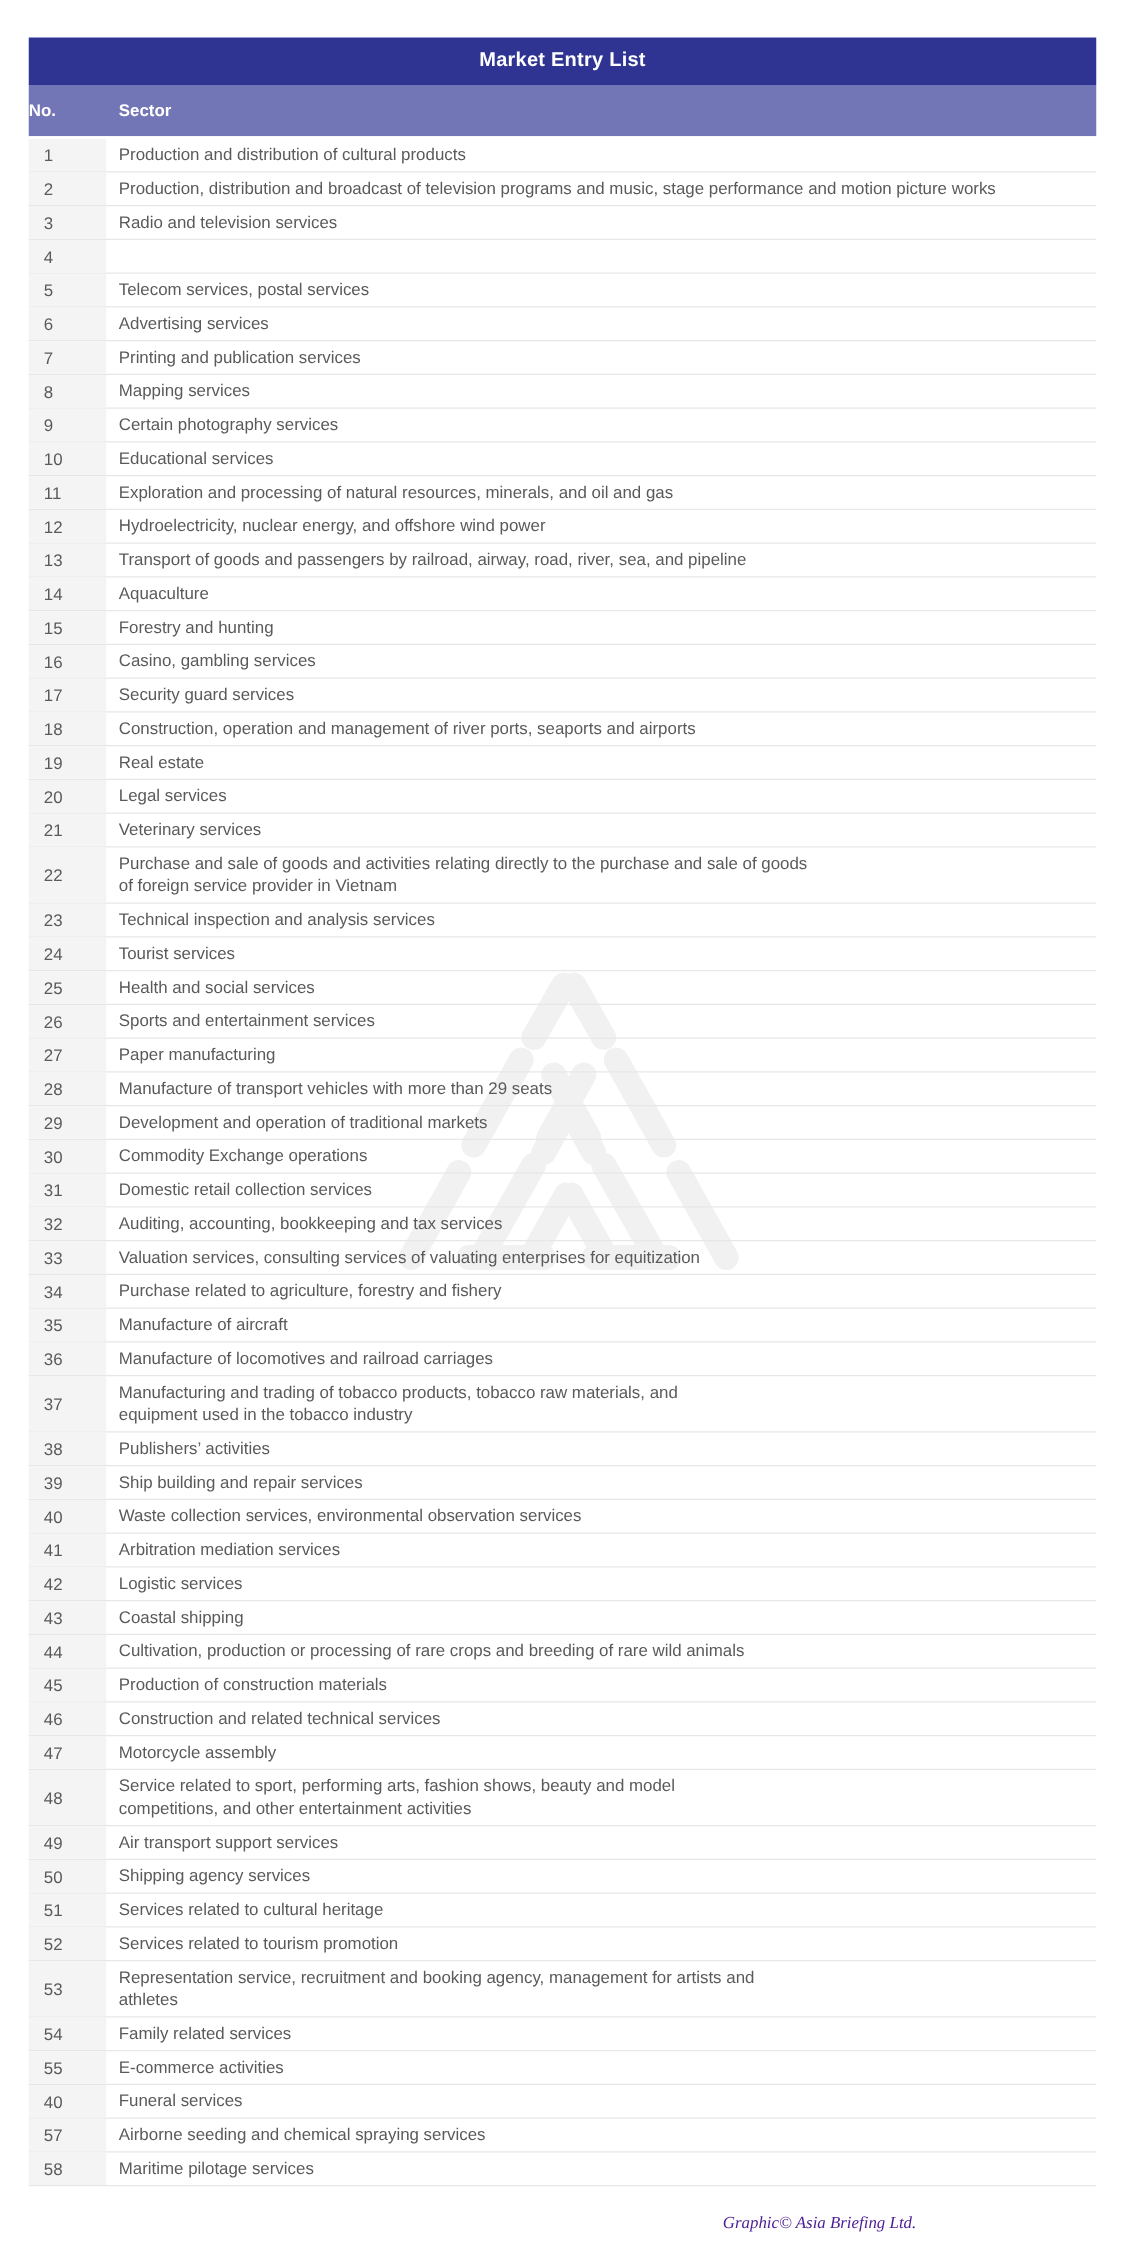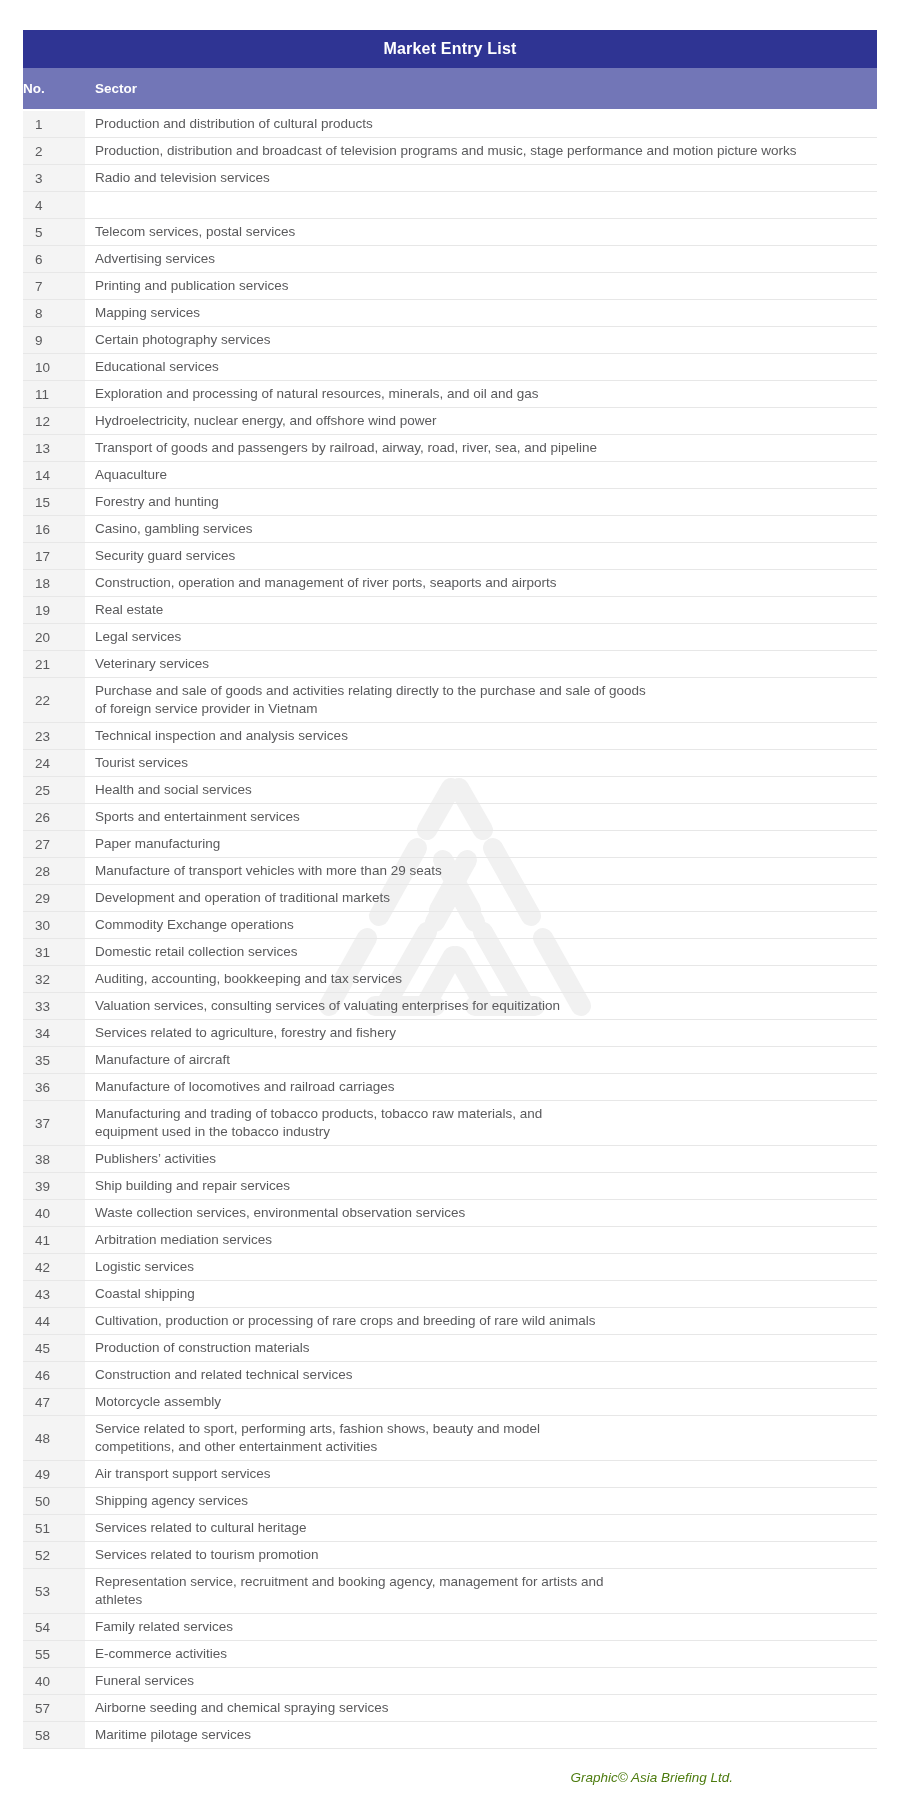--- a/index.html
+++ b/index.html
@@ -80,22 +80,23 @@
     stroke-width: 20;
     stroke-linecap: round;
     fill: none;
   }
 
   .credit {
     position: absolute;
     right: 23px; top: 1770px;
     font-style: italic;
     font-size: 13.5px;
-    color: #4d7c0f;
+    color: #4c1d95;
     z-index: 1;
+    font-family: Liberation Serif, serif;
   }
 </style>
 </head>
 <body>
 
 <div class="page">
 
   <svg class="watermark" viewBox="0 0 280 260" xmlns="http://www.w3.org/2000/svg" aria-hidden="true">
     <path d="M14 246 L52 178"></path>
     <path d="M64 156 L102 88"></path>
@@ -249,21 +250,21 @@
         <div class="row">
           <div class="cell-no">32</div>
           <div class="cell-sector">Auditing, accounting, bookkeeping and tax services</div>
         </div>
         <div class="row">
           <div class="cell-no">33</div>
           <div class="cell-sector">Valuation services, consulting services of valuating enterprises for equitization</div>
         </div>
         <div class="row">
           <div class="cell-no">34</div>
-          <div class="cell-sector">Services related to agriculture, forestry and fishery</div>
+          <div class="cell-sector">Purchase related to agriculture, forestry and fishery</div>
         </div>
         <div class="row">
           <div class="cell-no">35</div>
           <div class="cell-sector">Manufacture of aircraft</div>
         </div>
         <div class="row">
           <div class="cell-no">36</div>
           <div class="cell-sector">Manufacture of locomotives and railroad carriages</div>
         </div>
         <div class="row">

